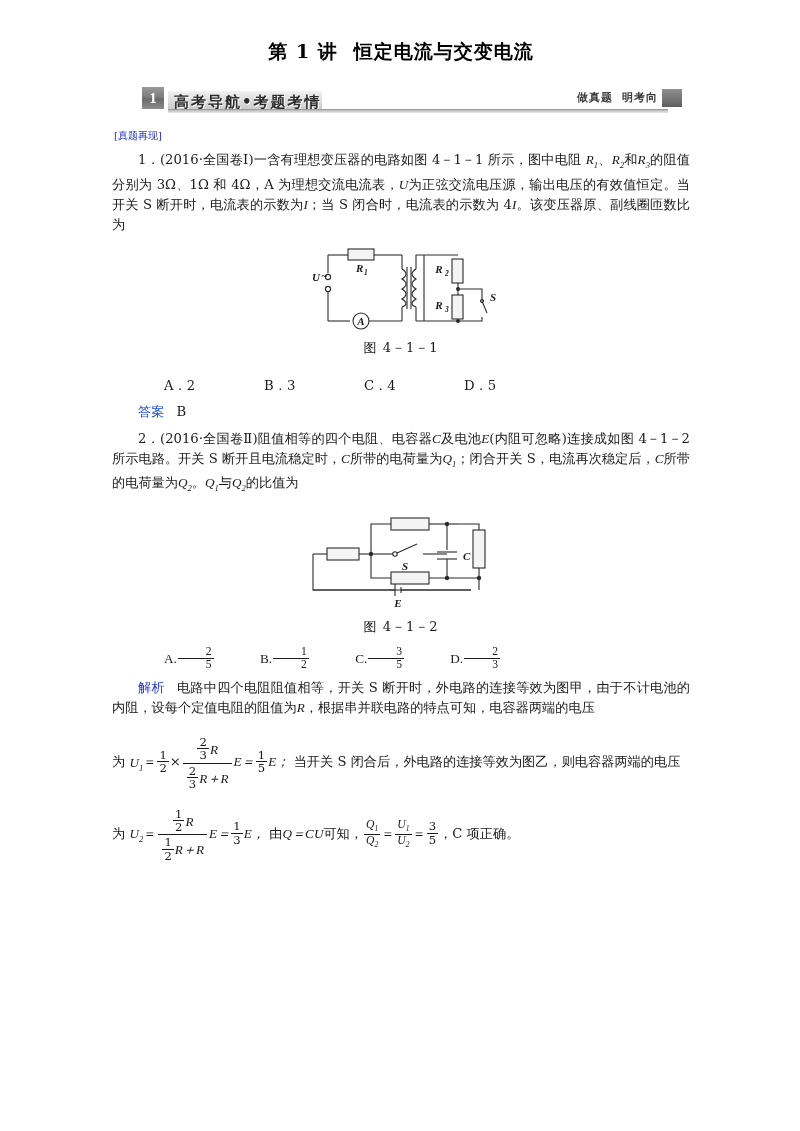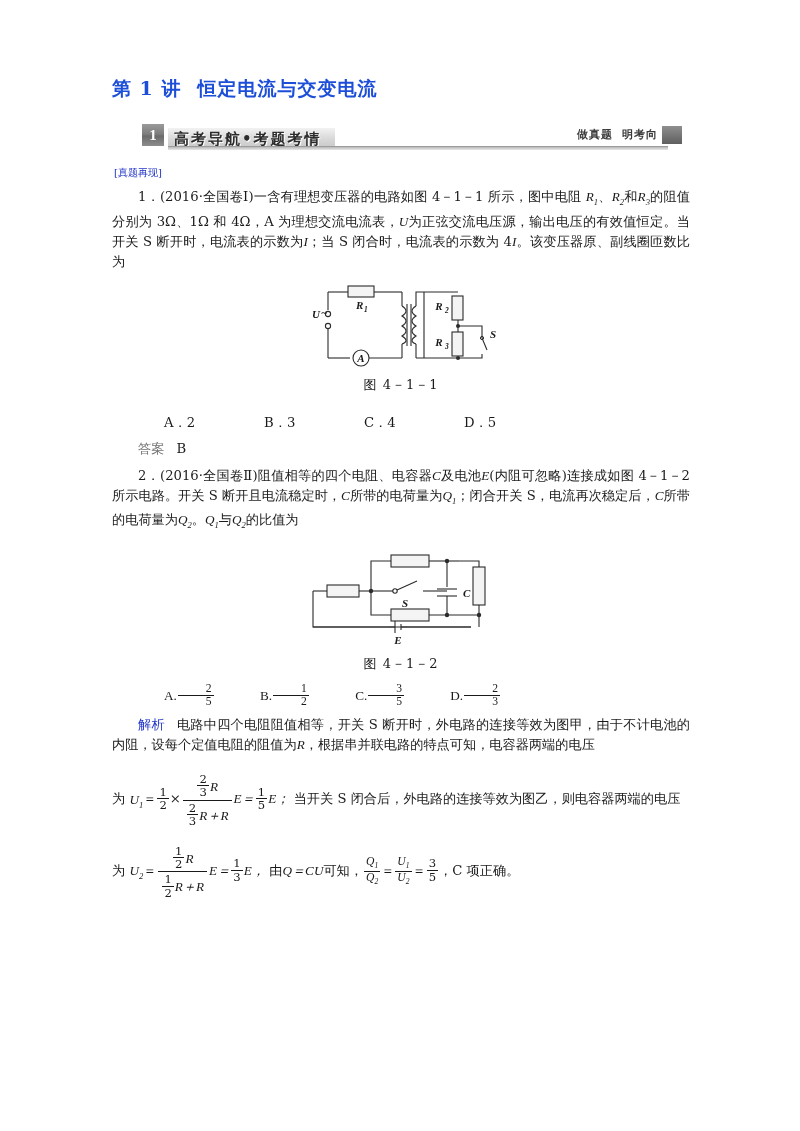--- a/index.html
+++ b/index.html
@@ -24,25 +24,26 @@
   }
   .content {
     position: absolute;
     left: 112px;
     top: 0;
     width: 578px;
   }
 
   
   .chapter-title {
-    color: #1d4ed8;
+    text-align: center;
+    color: #000000;
     font-size: 19px;
     font-weight: bold;
     letter-spacing: 1px;
-    margin-top: 76px;
+    margin-top: 39px;
     font-family: "DejaVu Serif", "Liberation Serif", serif;
   }
   .chapter-title .sp { display: inline-block; width: 16px; }
 
   
   .banner {
     position: relative;
     margin-top: 22px;
     height: 26px;
   }
@@ -58,21 +59,21 @@
     font-weight: bold;
     text-align: center;
     line-height: 22px;
     font-family: "Liberation Serif", serif;
   }
   .banner-label {
     position: absolute;
     left: 56px;
     top: 4px;
     height: 22px;
-    padding: 0 13px 0 6px;
+    padding: 0 0 0 6px;
     background: linear-gradient(to bottom, #f2f2f2 0%, #d8d8d8 50%, #c5c5c5 100%);
     font-size: 15px;
     font-weight: bold;
     line-height: 22px;
     color: #2b2b2b;
     letter-spacing: 2px;
     font-family: "DejaVu Sans", "Liberation Sans", sans-serif;
     text-shadow: 1px 1px 0 #ffffff;
   }
   .banner-rule {
@@ -118,21 +119,21 @@
     margin: 7px 0 0 0;
     text-align: justify;
     text-justify: inter-ideograph;
     font-family: "DejaVu Serif", "Liberation Serif", serif;
   }
   p.tx.ind { text-indent: 26px; }
   .it { font-style: italic; font-family: "Liberation Serif", serif; }
   sub { font-size: 0.65em; }
 
   .lead-jx { color: #2436c8; font-weight: normal; }
-  .lead-da { color: #737373; }
+  .lead-da { color: #1d4ed8; }
   .lead-gap { display: inline-block; width: 12px; }
 
   
   .opts {
     font-size: 13.2px;
     margin-top: 8px;
     text-indent: 26px;
     font-family: "DejaVu Serif", "Liberation Serif", serif;
   }
   .opts .o { display: inline-block; width: 100px; margin-top: 12px; }

